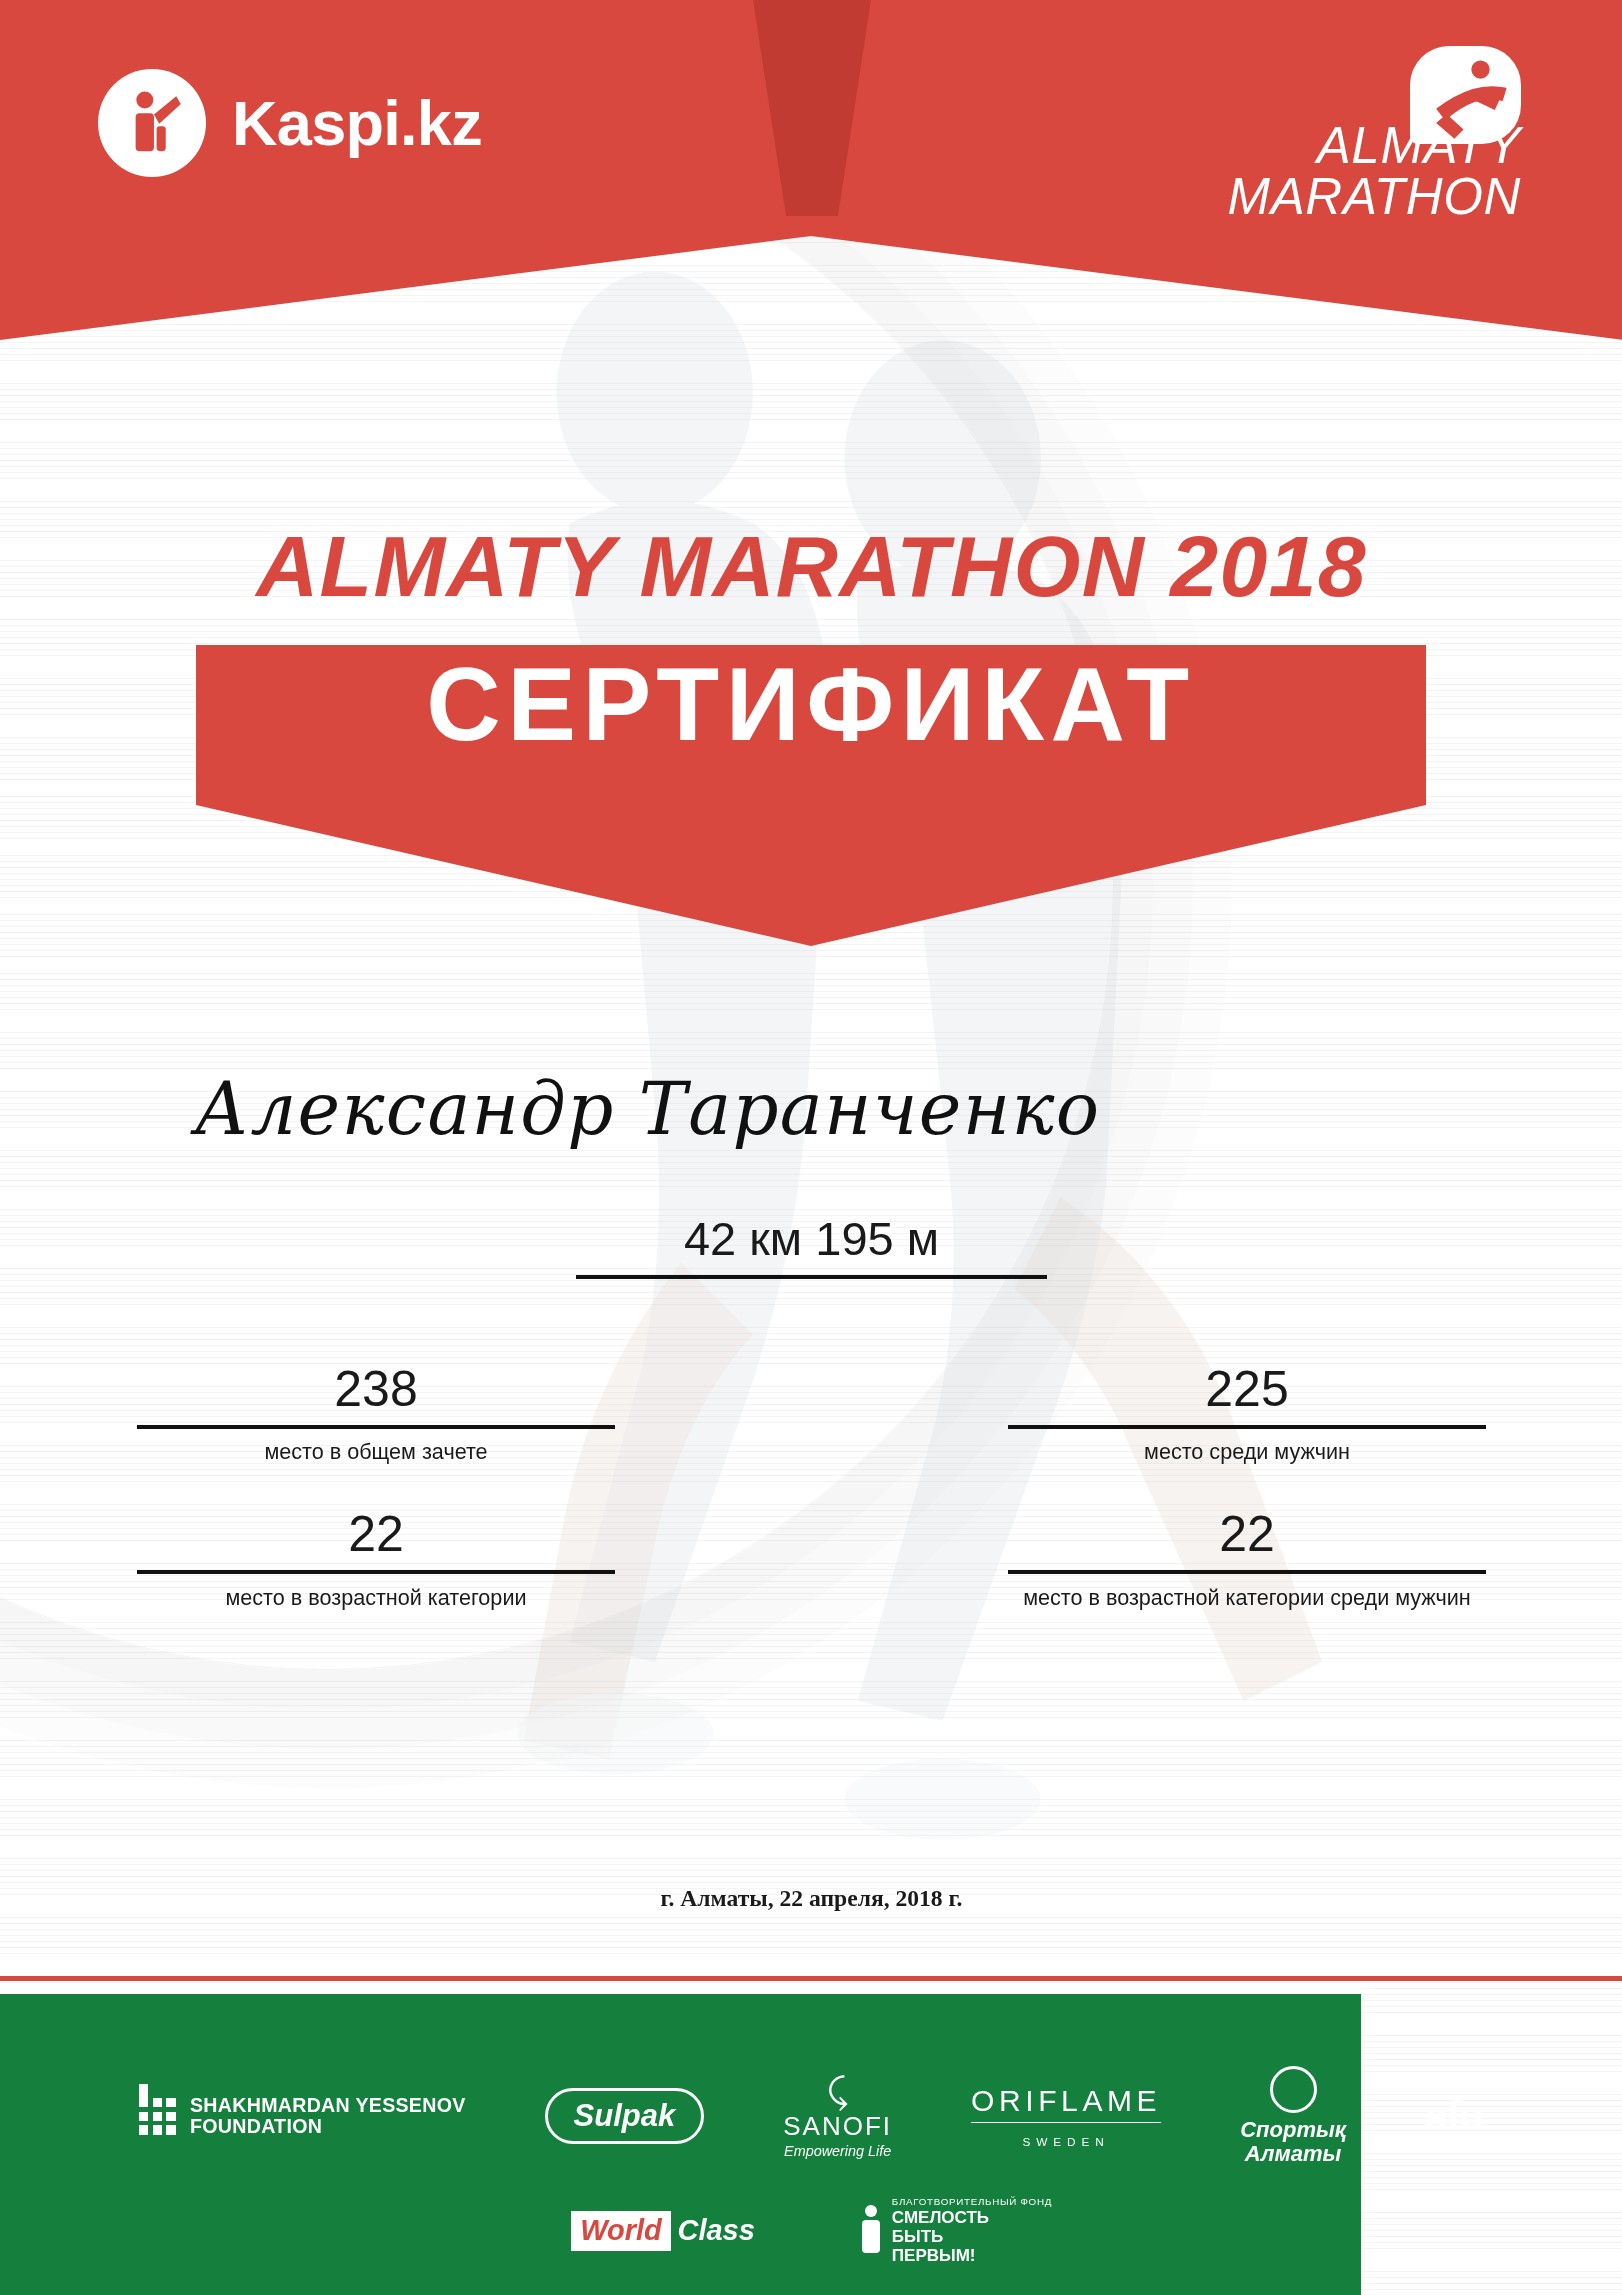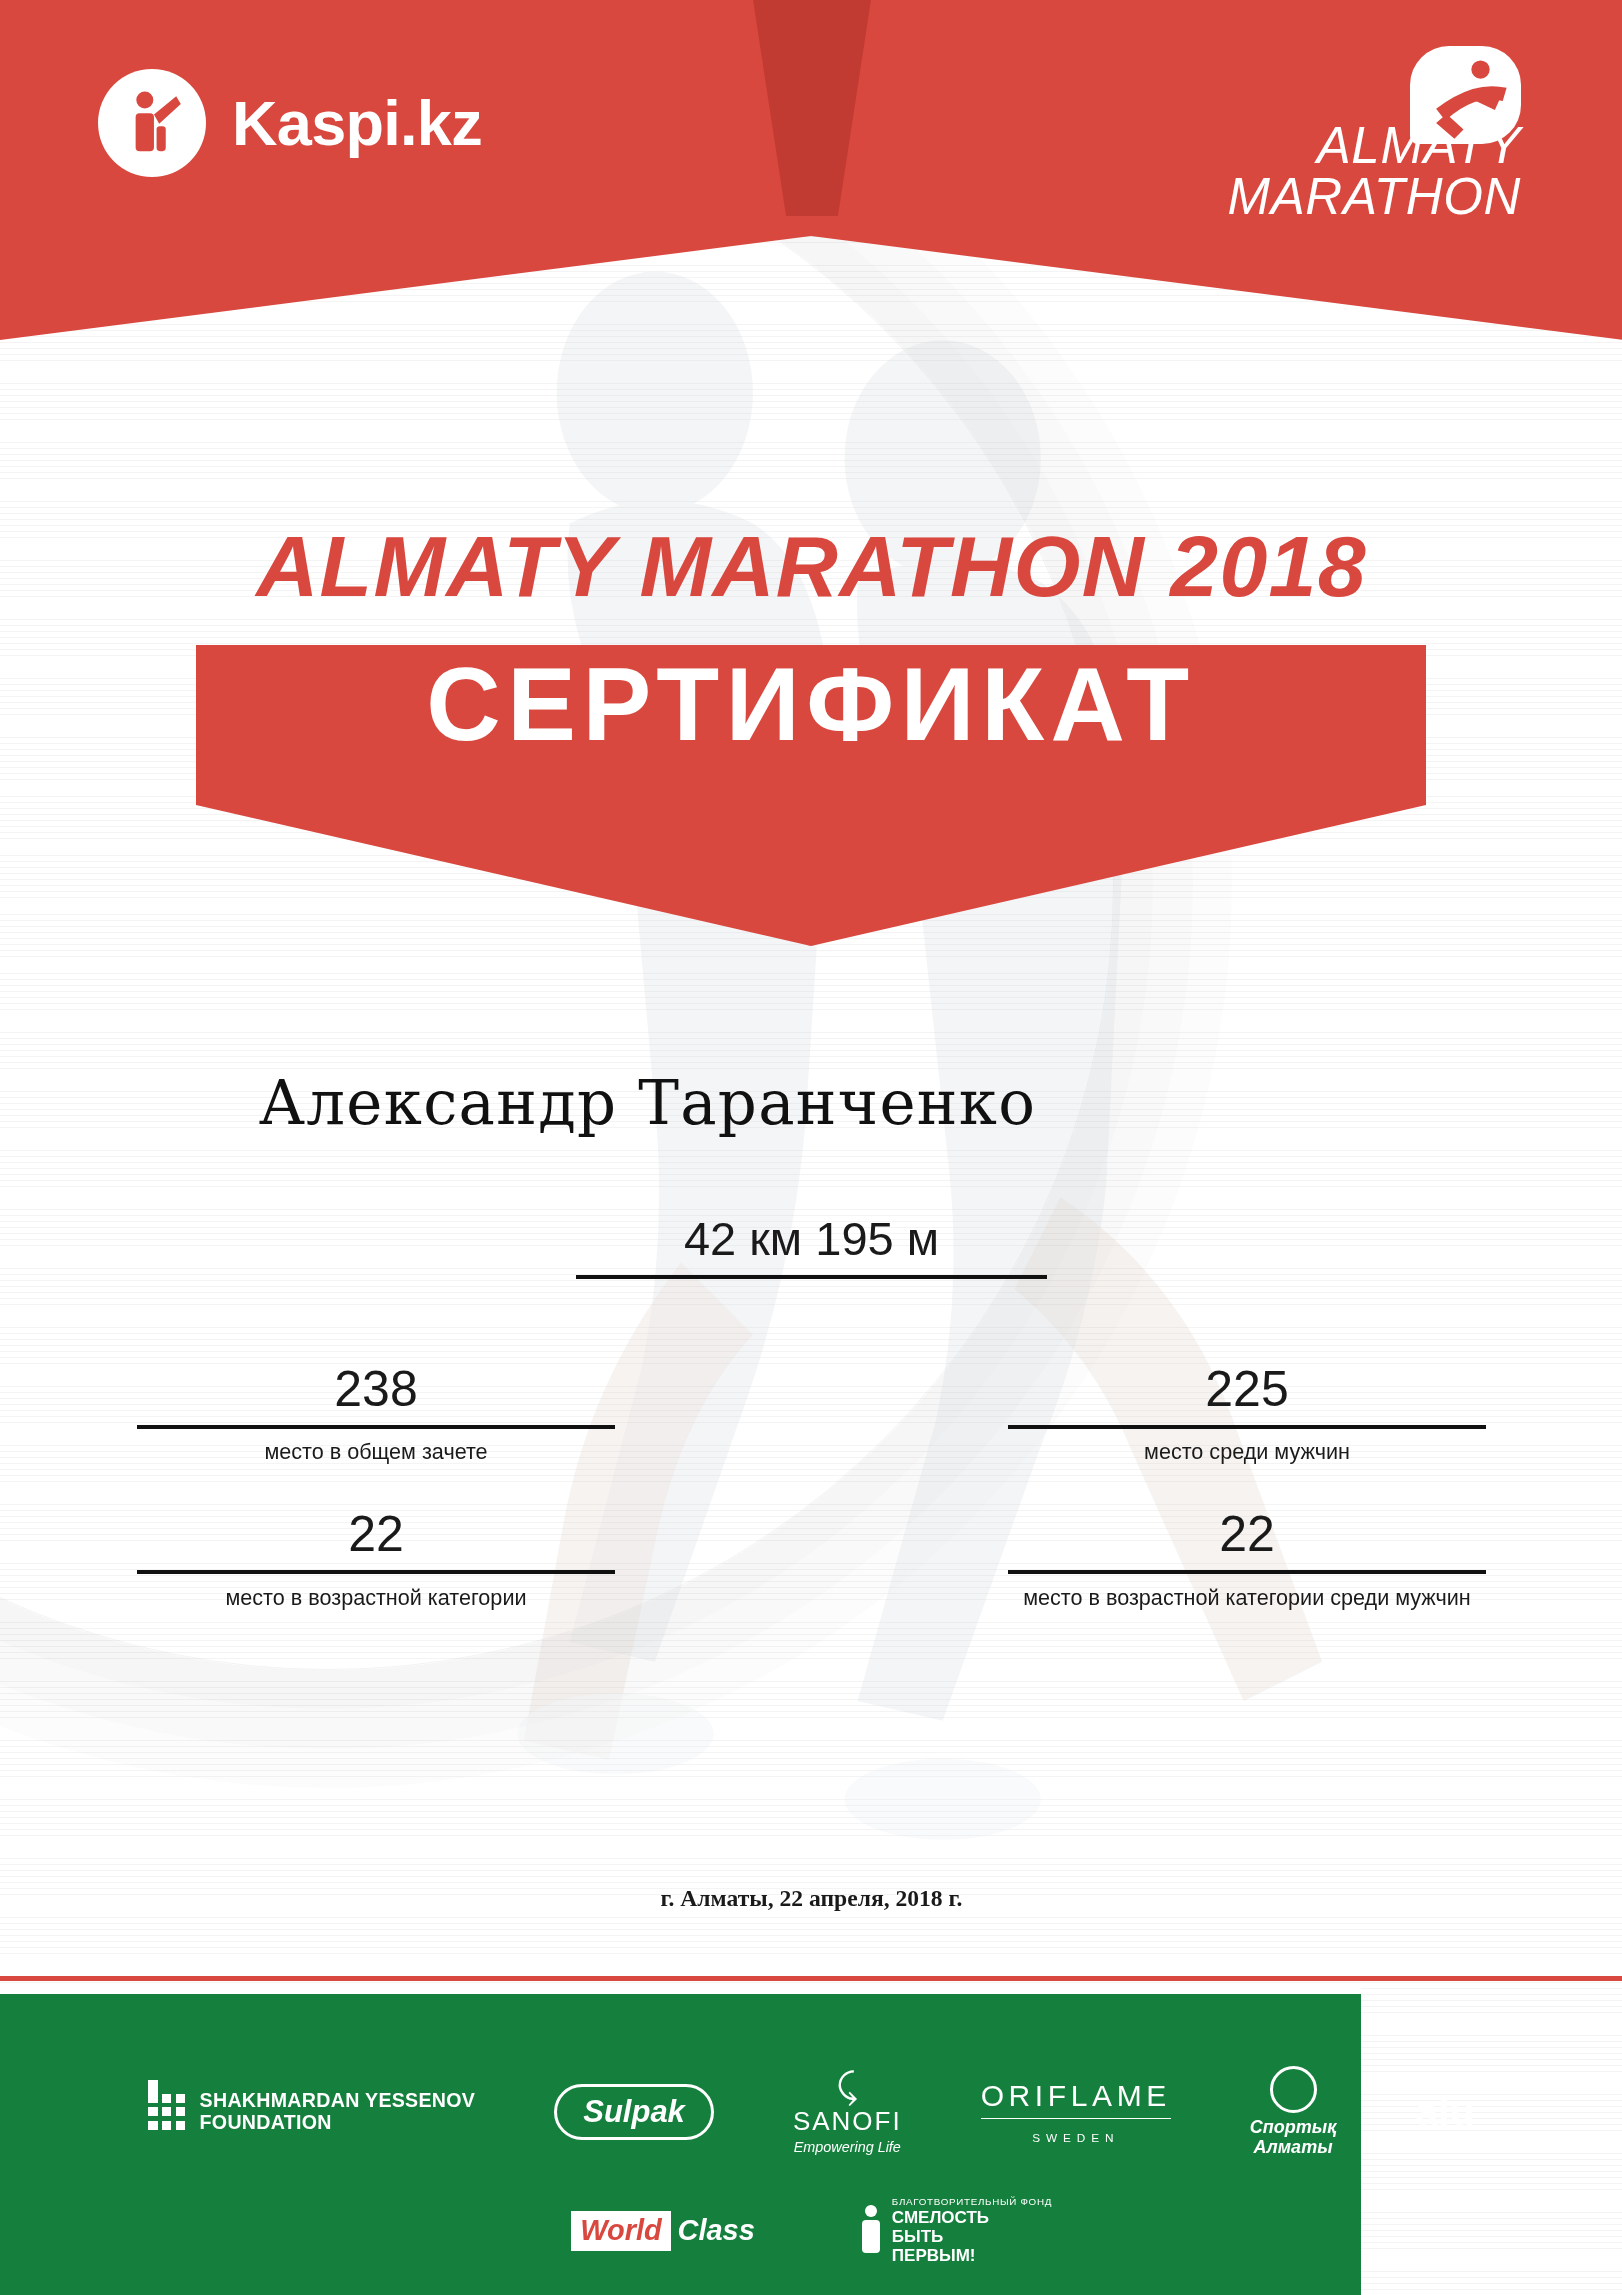--- a/index.html
+++ b/index.html
@@ -174,21 +174,22 @@
   }
 
   
   .participant-name {
     position: absolute;
     left: 0;
     top: 1067px;
     width: 1295px;
     text-align: center;
     font-family: "DejaVu Serif", serif;
-    font-size: 61px;
+    font-style: italic;
+    font-size: 72px;
     color: #111111;
     letter-spacing: 1.3px;
   }
 
   .distance-block {
     position: absolute;
     left: 576px;
     top: 1211px;
     width: 471px;
     text-align: center;
@@ -346,21 +347,21 @@
     flex-direction: column;
     align-items: center;
   }
   .sp-sport .ring {
     width: 41px; height: 41px;
     border: 3.3px solid #ffffff;
     border-radius: 50%;
     margin-bottom: 5.2px;
   }
   .sp-sport .nm {
-    font-size: 18px;
+    font-size: 22px;
     font-weight: bold;
     font-style: italic;
   }
   .sp-asu {
     font-size: 41px;
     font-weight: bold;
   }
   .sp-worldclass {
     display: flex;
     align-items: center;

